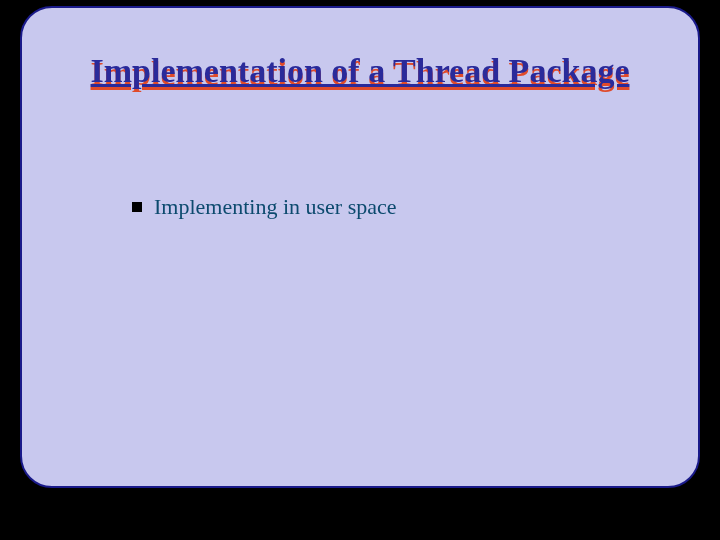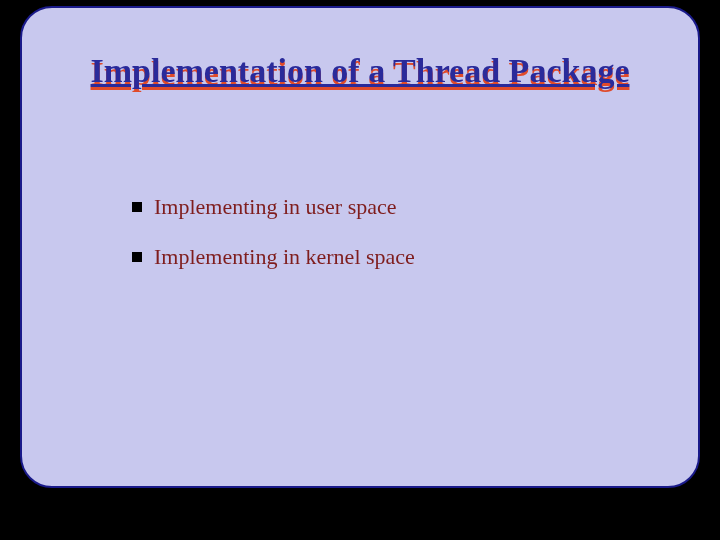--- a/index.html
+++ b/index.html
@@ -60,21 +60,21 @@
   .bullet-mark {
     width: 10px;
     height: 10px;
     background: #000;
     margin-top: 8px;
     margin-right: 12px;
     flex: 0 0 auto;
   }
   .bullet-text {
     font-size: 22px;
-    color: #7f1d1d;
+    color: #0c4a6e;
     line-height: 1.2;
   }
   .footer {
     position: absolute;
     left: 0;
     right: 0;
     bottom: 10px;
     height: 28px;
     font-size: 16px;
     color: #000;
@@ -108,24 +108,20 @@
   <div class="title-wrap">
     <div class="title-shadow">Implementation of a Thread Package</div>
     <div class="title-main">Implementation of a Thread Package</div>
   </div>
 
   <div class="bullets">
     <div class="bullet-row">
       <div class="bullet-mark"></div>
       <div class="bullet-text">Implementing in user space</div>
     </div>
-    <div class="bullet-row">
-      <div class="bullet-mark"></div>
-      <div class="bullet-text">Implementing in kernel space</div>
-    </div>
   </div>
 
 </div>
 
 <div class="footer">
   <div class="footer-left">CSC 8420 Advanced Operating Systems</div>
   <div class="footer-center">Georgia State University</div>
   <div class="footer-right">Yi Pan</div>
 </div>
 

